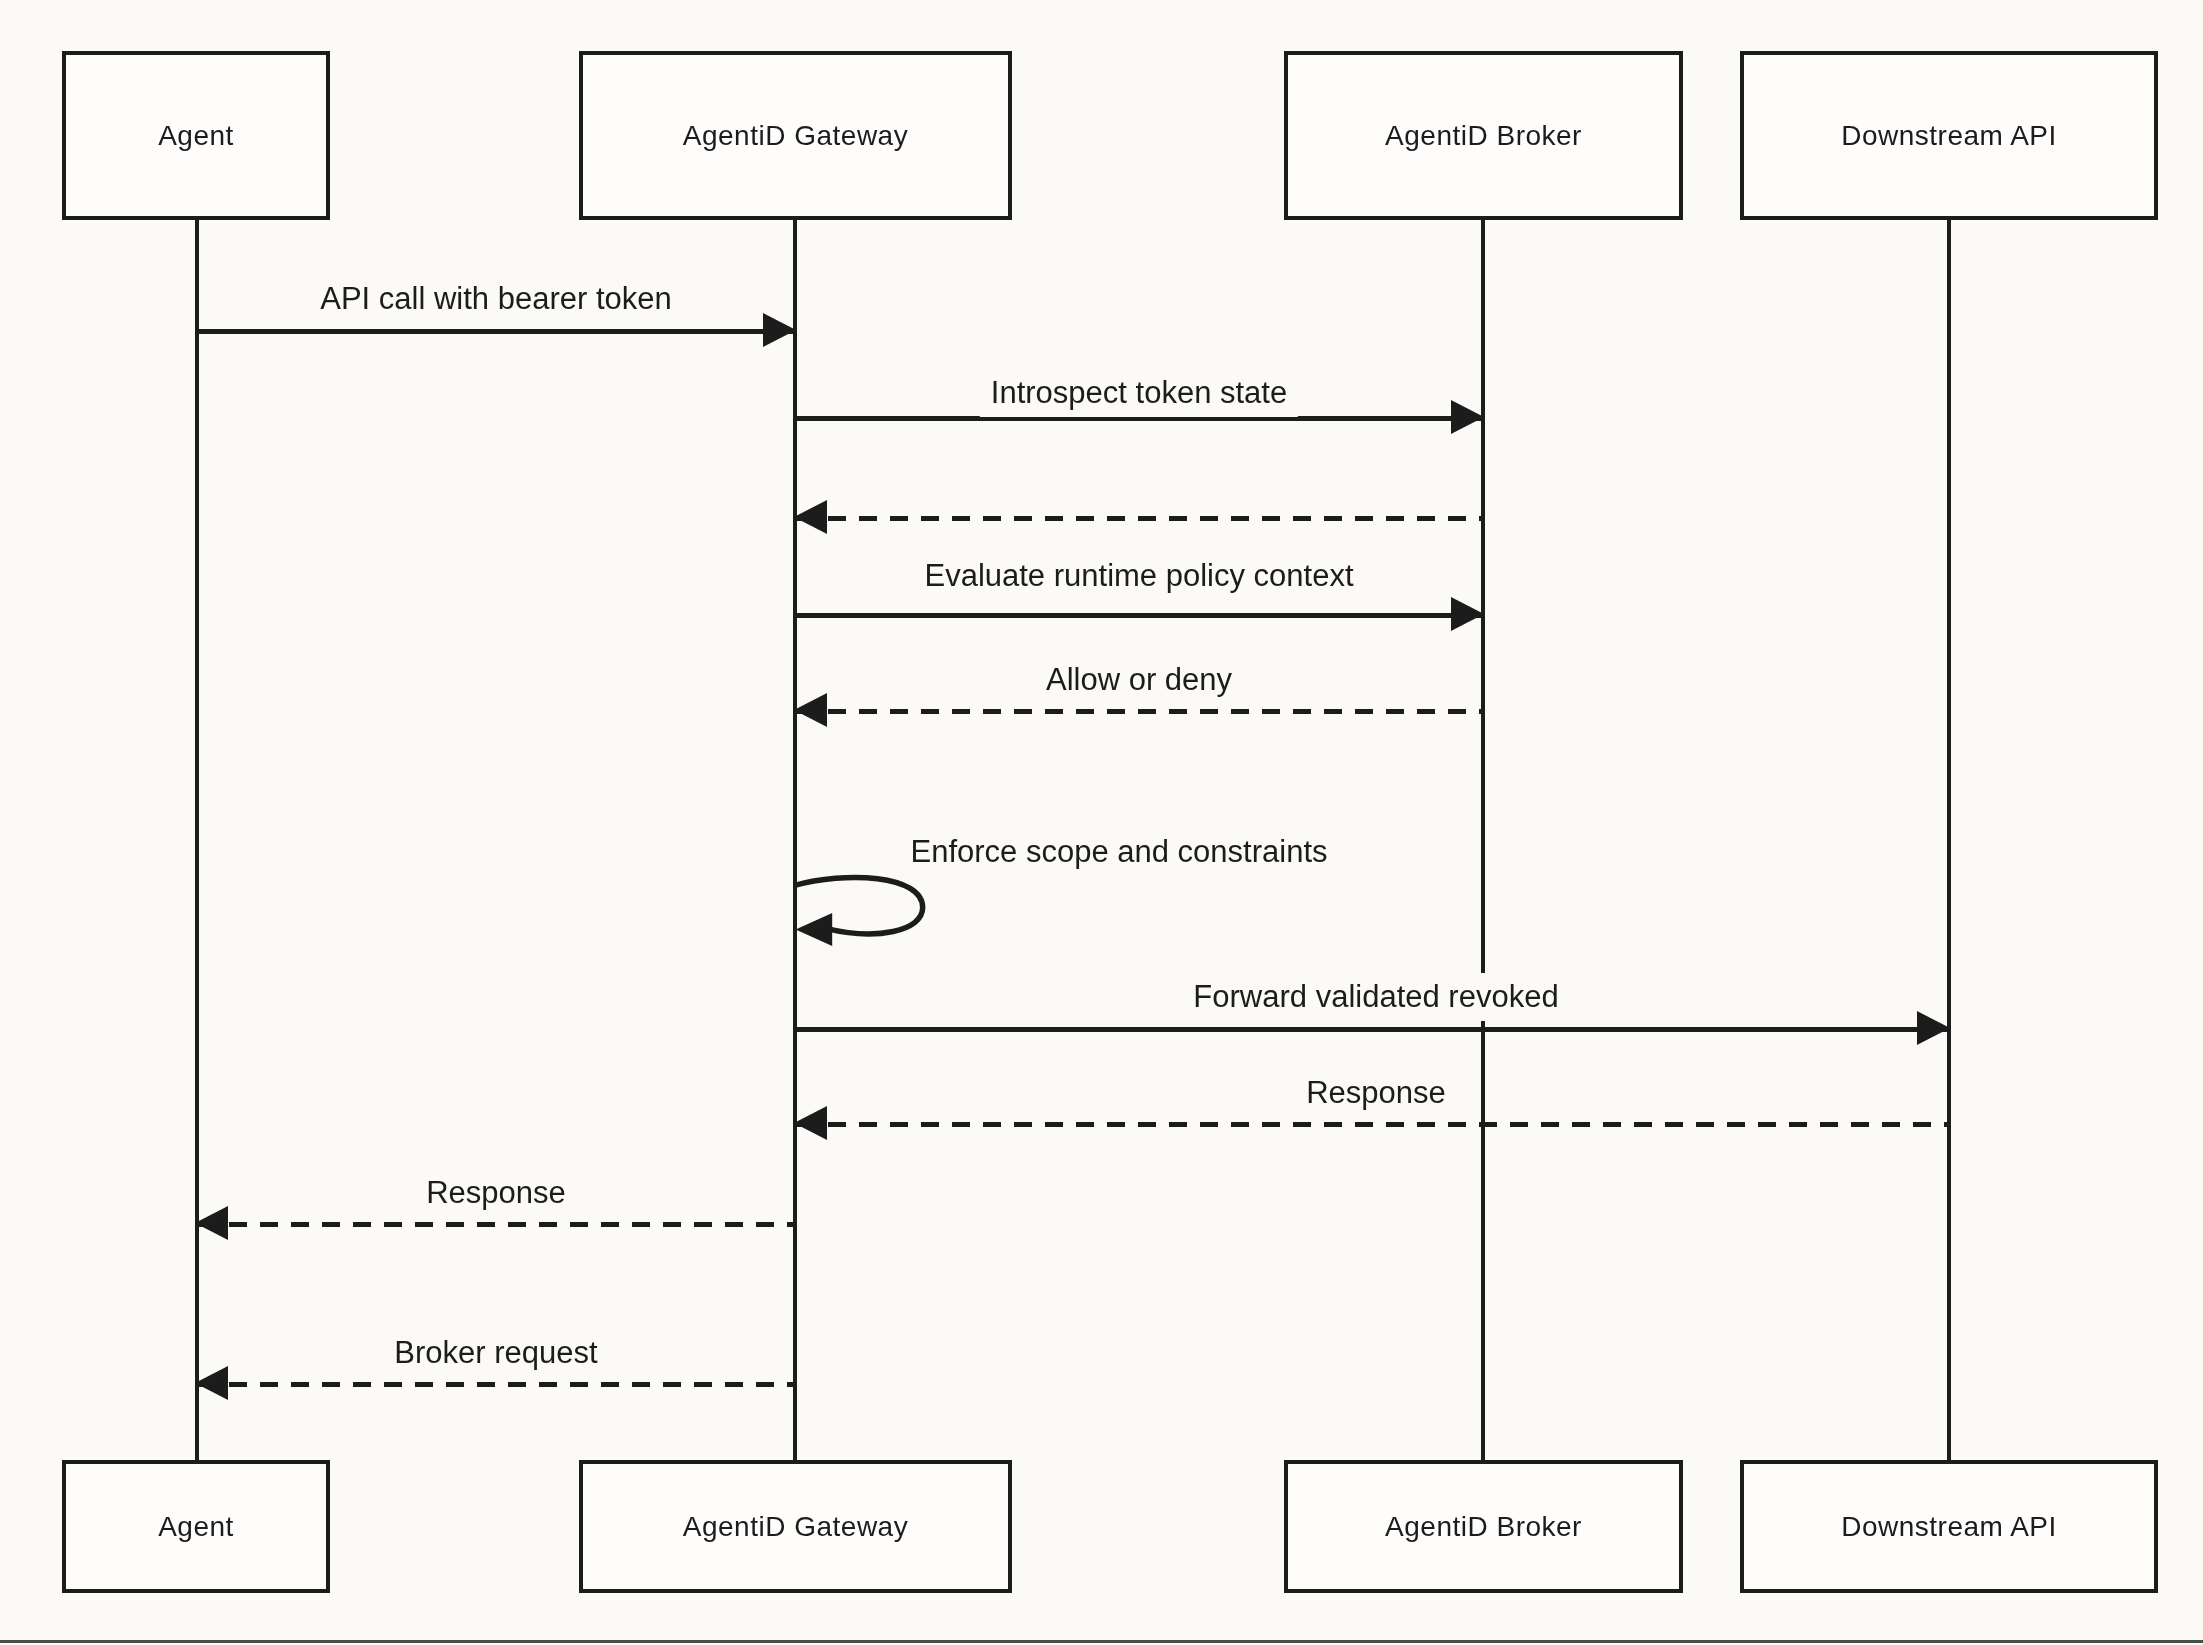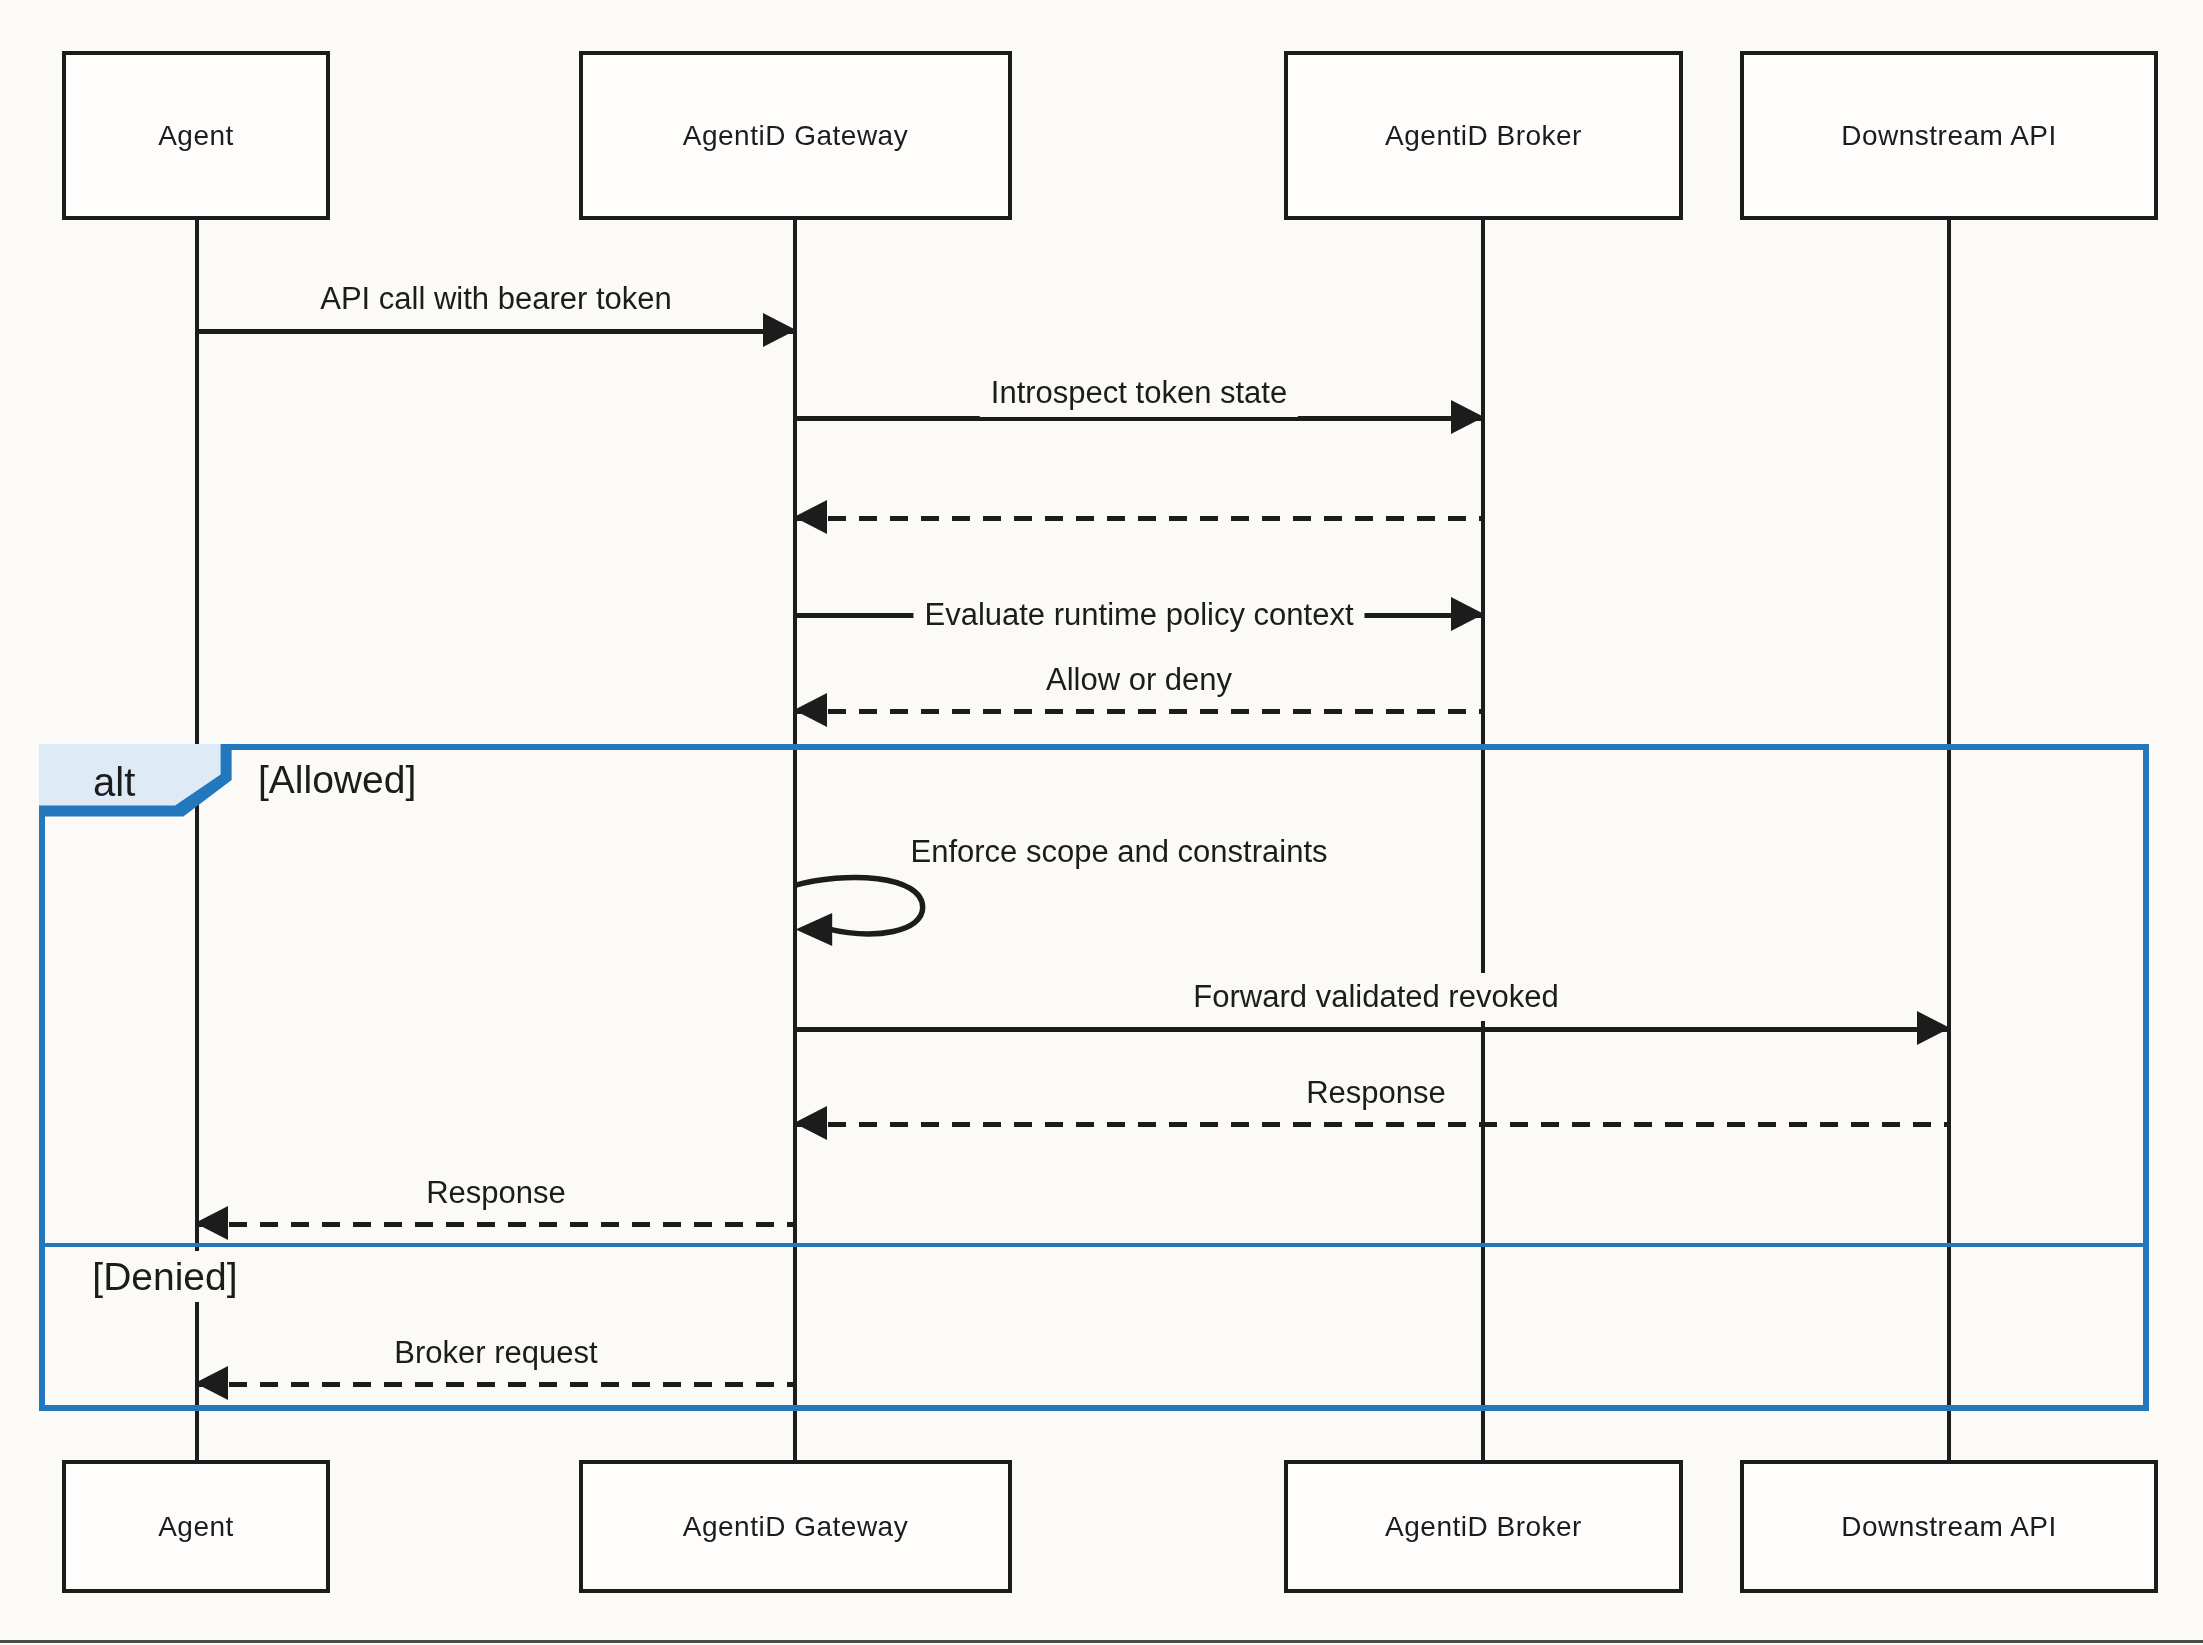--- a/index.html
+++ b/index.html
@@ -76,21 +76,21 @@
 
   <div class="msg-label" style="left:1139px;top:369px;">Introspect token state</div>
   <div class="msg-line" style="left:797px;top:416px;width:684px;">
     <div class="arr right"></div>
   </div>
 
   <div class="msg-line dashed" style="left:797px;top:516px;width:684px;">
     <div class="arr left"></div>
   </div>
 
-  <div class="msg-label" style="left:1139px;top:591px;">Evaluate runtime policy context</div>
+  <div class="msg-label" style="left:1139px;top:552px;">Evaluate runtime policy context</div>
   <div class="msg-line" style="left:797px;top:613px;width:684px;">
     <div class="arr right"></div>
   </div>
 
   <div class="msg-label" style="left:1139px;top:656px;">Allow or deny</div>
   <div class="msg-line dashed" style="left:797px;top:709px;width:684px;">
     <div class="arr left"></div>
   </div>
 
   <div class="msg-label" style="left:1119px;top:828px;">Enforce scope and constraints</div>
@@ -112,29 +112,20 @@
   <div class="msg-label" style="left:496px;top:1169px;">Response</div>
   <div class="msg-line dashed" style="left:198px;top:1222px;width:595px;">
     <div class="arr left"></div>
   </div>
 
   <div class="msg-label" style="left:496px;top:1329px;">Broker request</div>
   <div class="msg-line dashed" style="left:198px;top:1382px;width:595px;">
     <div class="arr left"></div>
   </div>
 
-  <div class="alt-frame">
-    <div class="alt-divider"></div>
-    <div class="alt-tab">
-      <div class="alt-tab-fill"></div>
-    </div>
-    <div class="alt-tab-text">alt</div>
-    <div class="guard allowed">[Allowed]</div>
-    <div class="guard denied">[Denied]</div>
-  </div>
 
   <div class="box" style="left:62px;top:1460px;width:268px;height:133px;">
       <span>Agent</span>
     </div>
   <div class="box" style="left:579px;top:1460px;width:433px;height:133px;">
       <span>AgentiD Gateway</span>
     </div>
   <div class="box" style="left:1284px;top:1460px;width:399px;height:133px;">
       <span>AgentiD Broker</span>
     </div>

